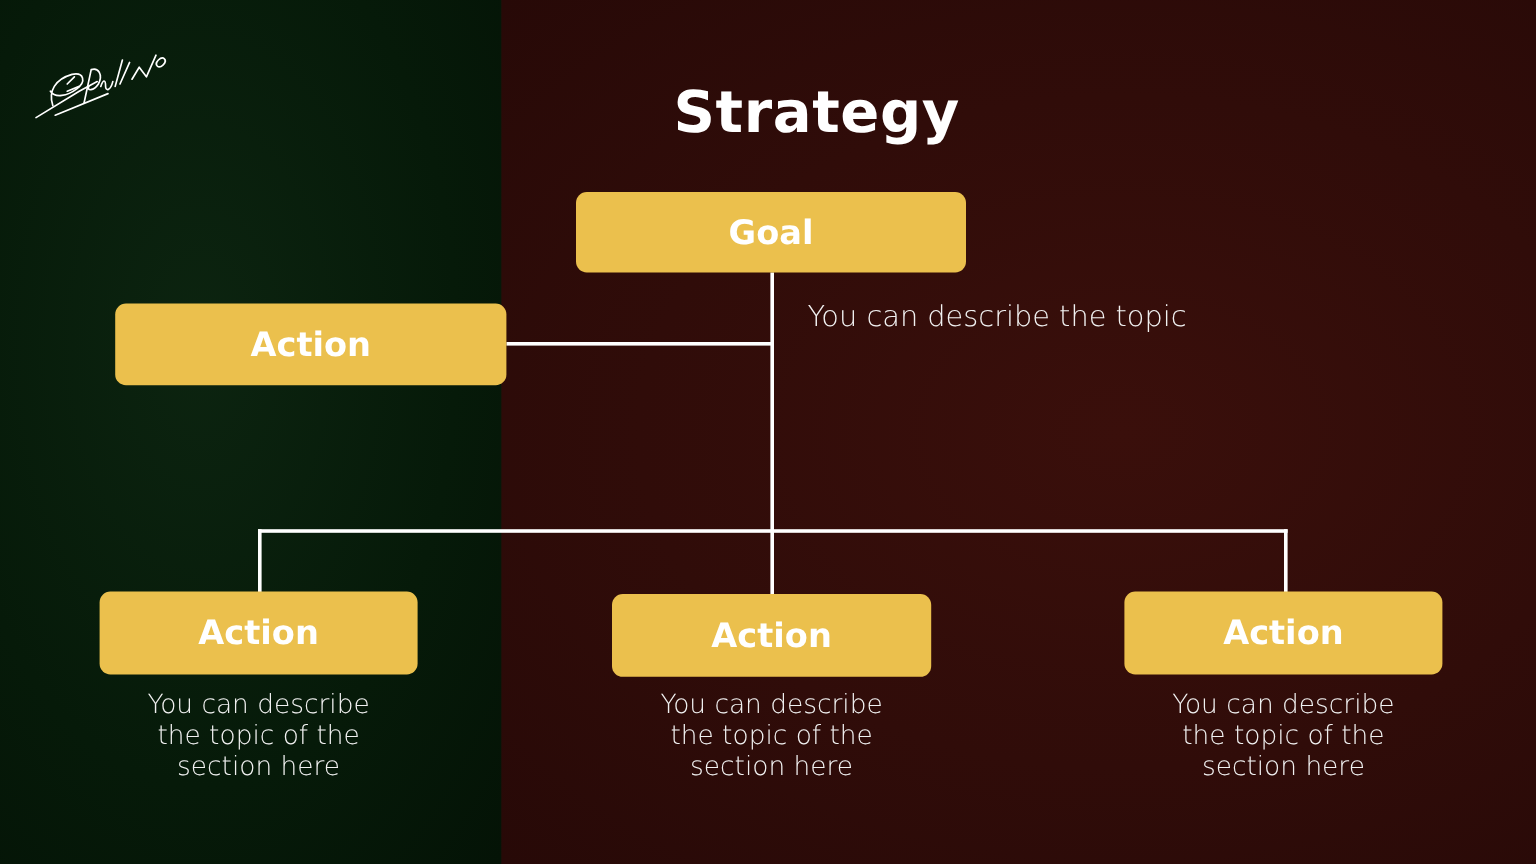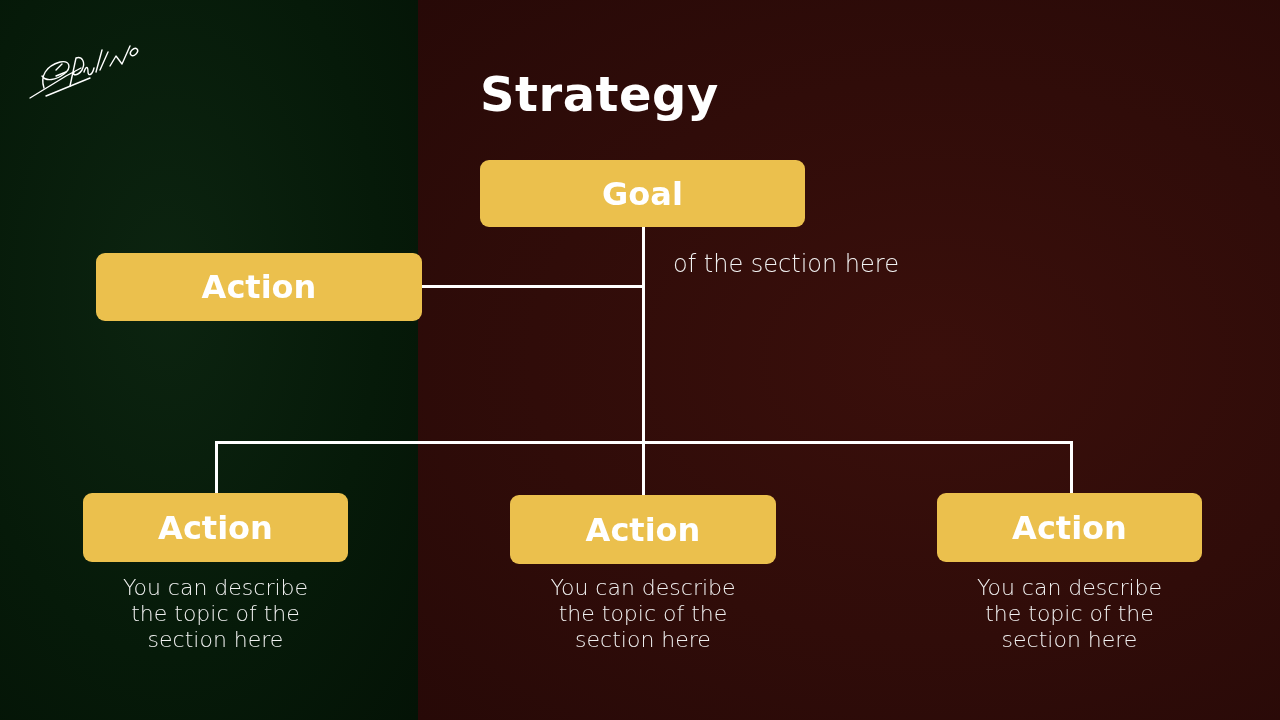--- a/index.html
+++ b/index.html
@@ -11,27 +11,27 @@
     .bg-left {
       position: absolute; left: 0; top: 0; width: 418px; height: 720px;
       background: radial-gradient(ellipse at 40% 40%, #0c2410 0%, #061a09 60%, #041306 100%);
     }
     .bg-right {
       position: absolute; left: 418px; top: 0; width: 862px; height: 720px;
       background: radial-gradient(ellipse at 60% 50%, #3a0f0b 0%, #300c09 55%, #270907 100%);
     }
     .signature { position: absolute; left: 26px; top: 36px; width: 120px; height: 70px; }
     .title {
-      position: absolute; left: 480px; top: 66px; width: 320px; text-align: left;
+      position: absolute; left: 480px; top: 66px; width: 320px; text-align: right;
       color: #ffffff; font-weight: bold; font-size: 48px; letter-spacing: 0.5px;
     }
     .box {
       position: absolute; background: #ebc04d; border-radius: 9px;
       display: flex; align-items: center; justify-content: center;
-      color: #ffffff; font-weight: bold; font-size: 32px;
+      color: #ffffff; font-weight: bold; font-size: 28px;
     }
     .desc {
       position: absolute; color: #f1f1f1; font-size: 22px; line-height: 26px;
       text-align: center; font-weight: 300;
     }
     .line { position: absolute; background: #ffffff; }
   </style>
 </head>
 <body>
 
@@ -57,21 +57,21 @@
 <div class="line" style="left:642px; top:227px; width:3px; height:268px;"></div>
 <div class="line" style="left:422px; top:285px; width:222px; height:3px;"></div>
 <div class="line" style="left:215px; top:441px; width:858px; height:3px;"></div>
 <div class="line" style="left:215px; top:441px; width:3px; height:53px;"></div>
 <div class="line" style="left:1070px; top:441px; width:3px; height:53px;"></div>
 
 <div class="box" style="left:480px; top:160px; width:325px; height:67px;">
   <span>Goal</span>
 </div>
 <div class="desc" style="left:673px; top:250px; text-align:left; font-size:24px; line-height:28px;">
-  <div>of the section here</div>
+  <div>You can describe the topic</div>
 </div>
 
 <div class="box" style="left:96px; top:253px; width:326px; height:68px;">
   <span>Action</span>
 </div>
 <div class="desc" style="left:96px; top:333px; width:336px;">
 </div>
 
 <div class="box" style="left:83px; top:493px; width:265px; height:69px;">
   <span>Action</span>

